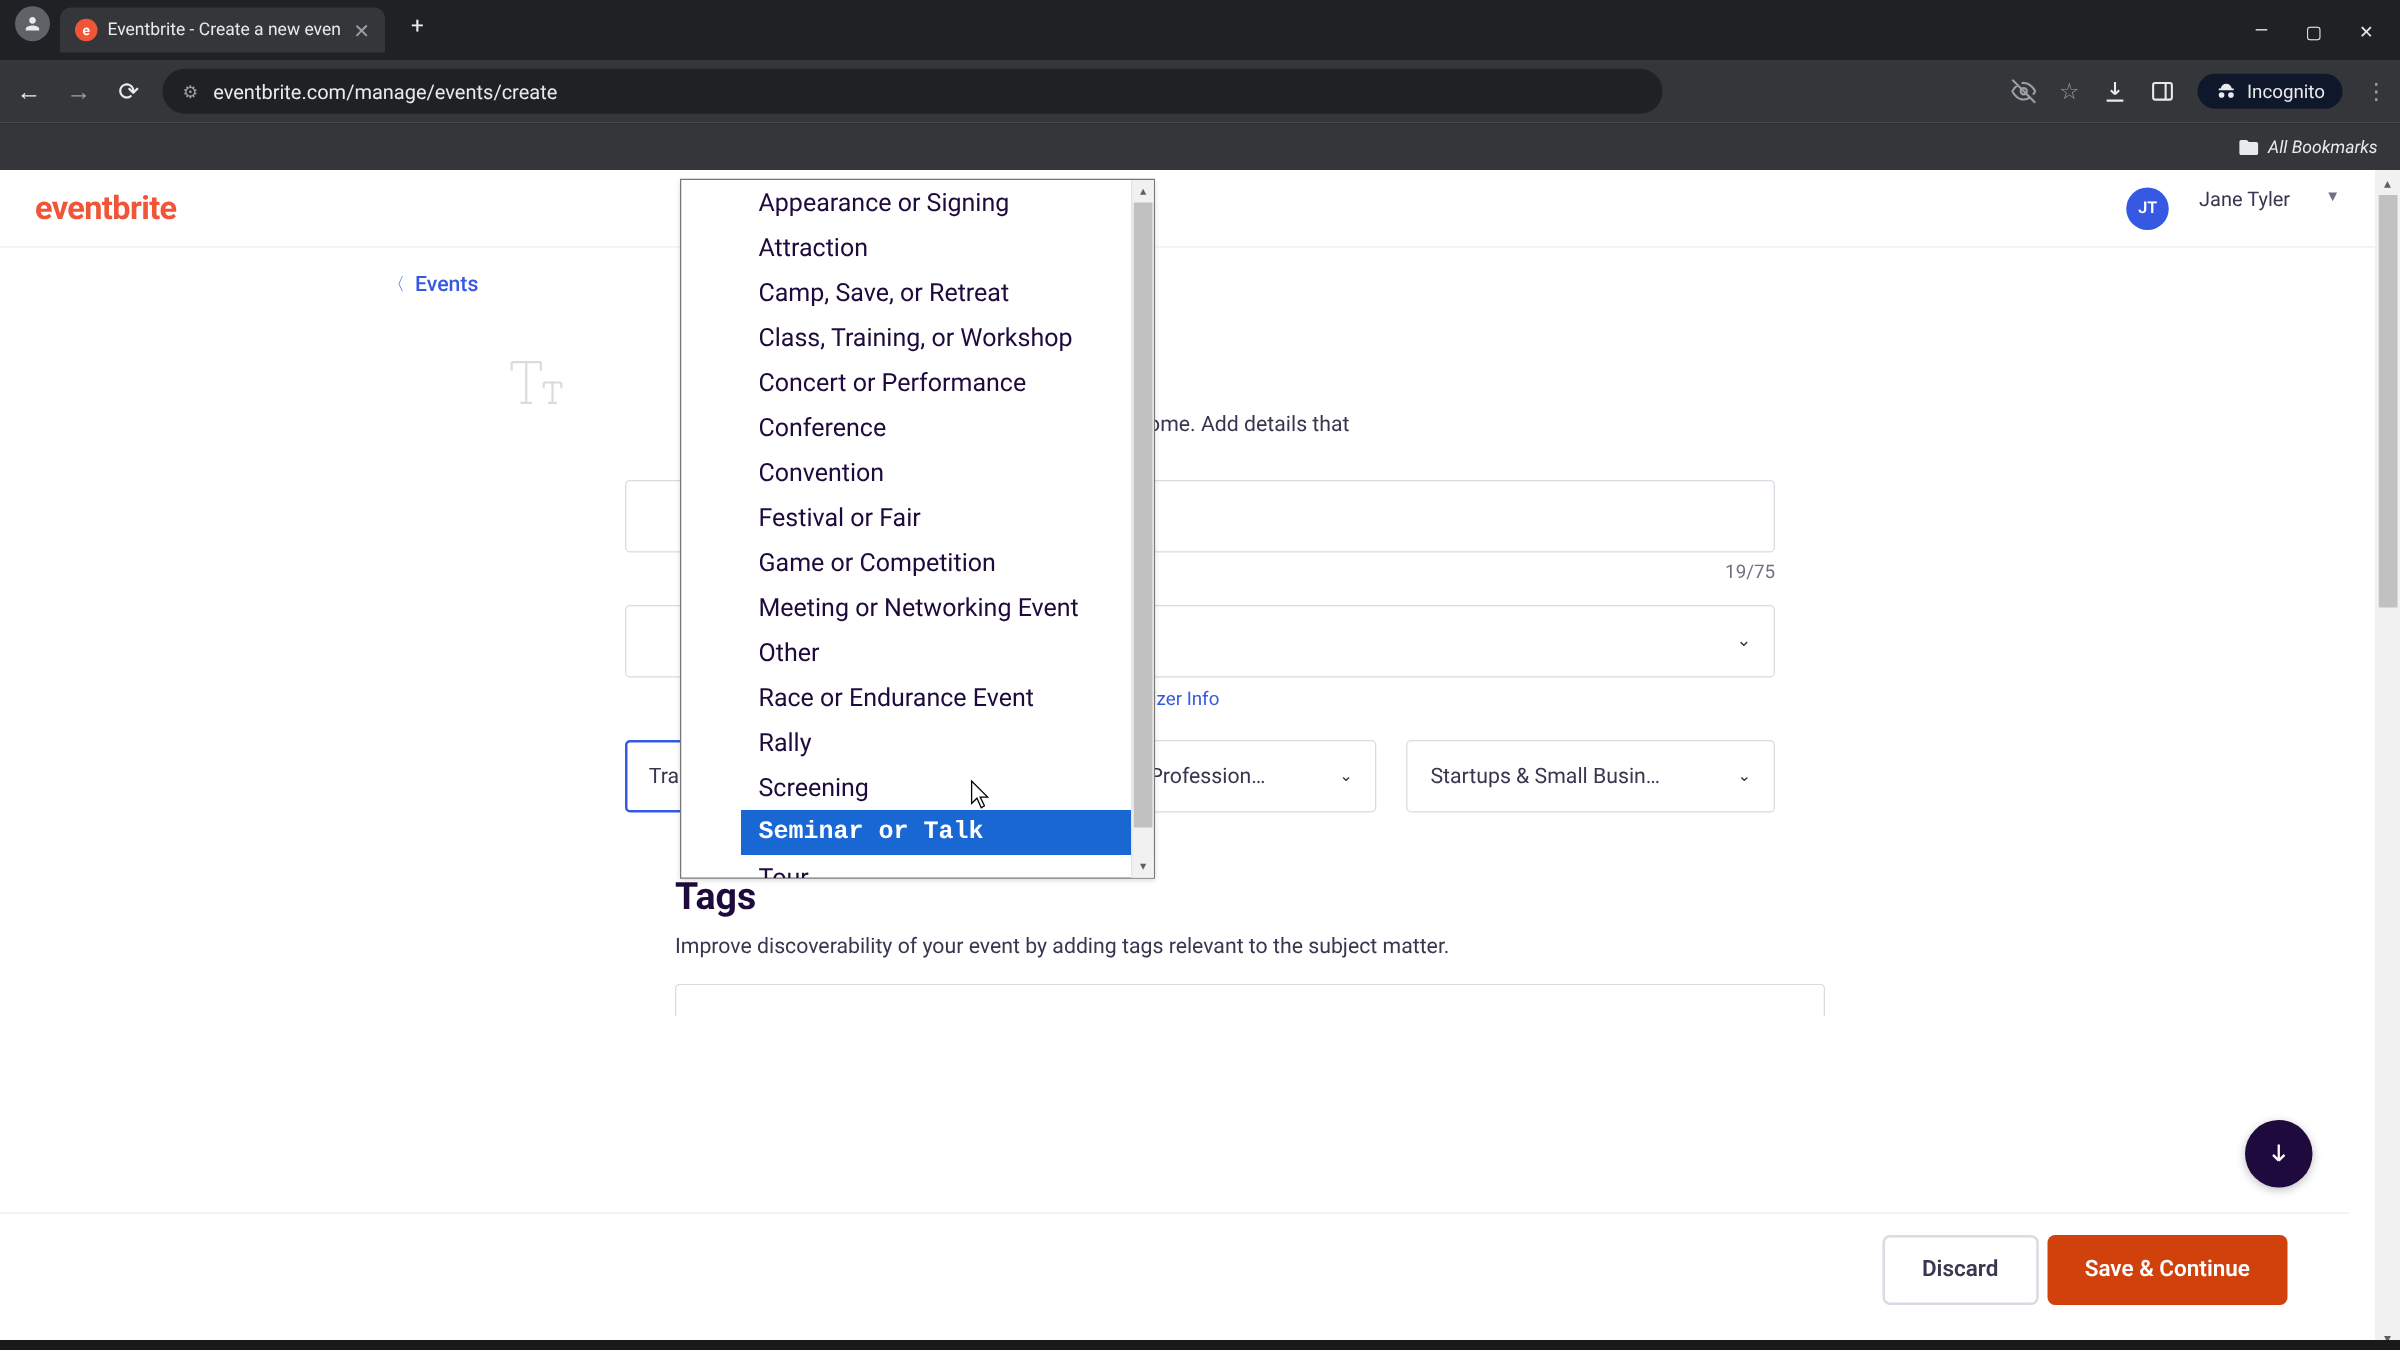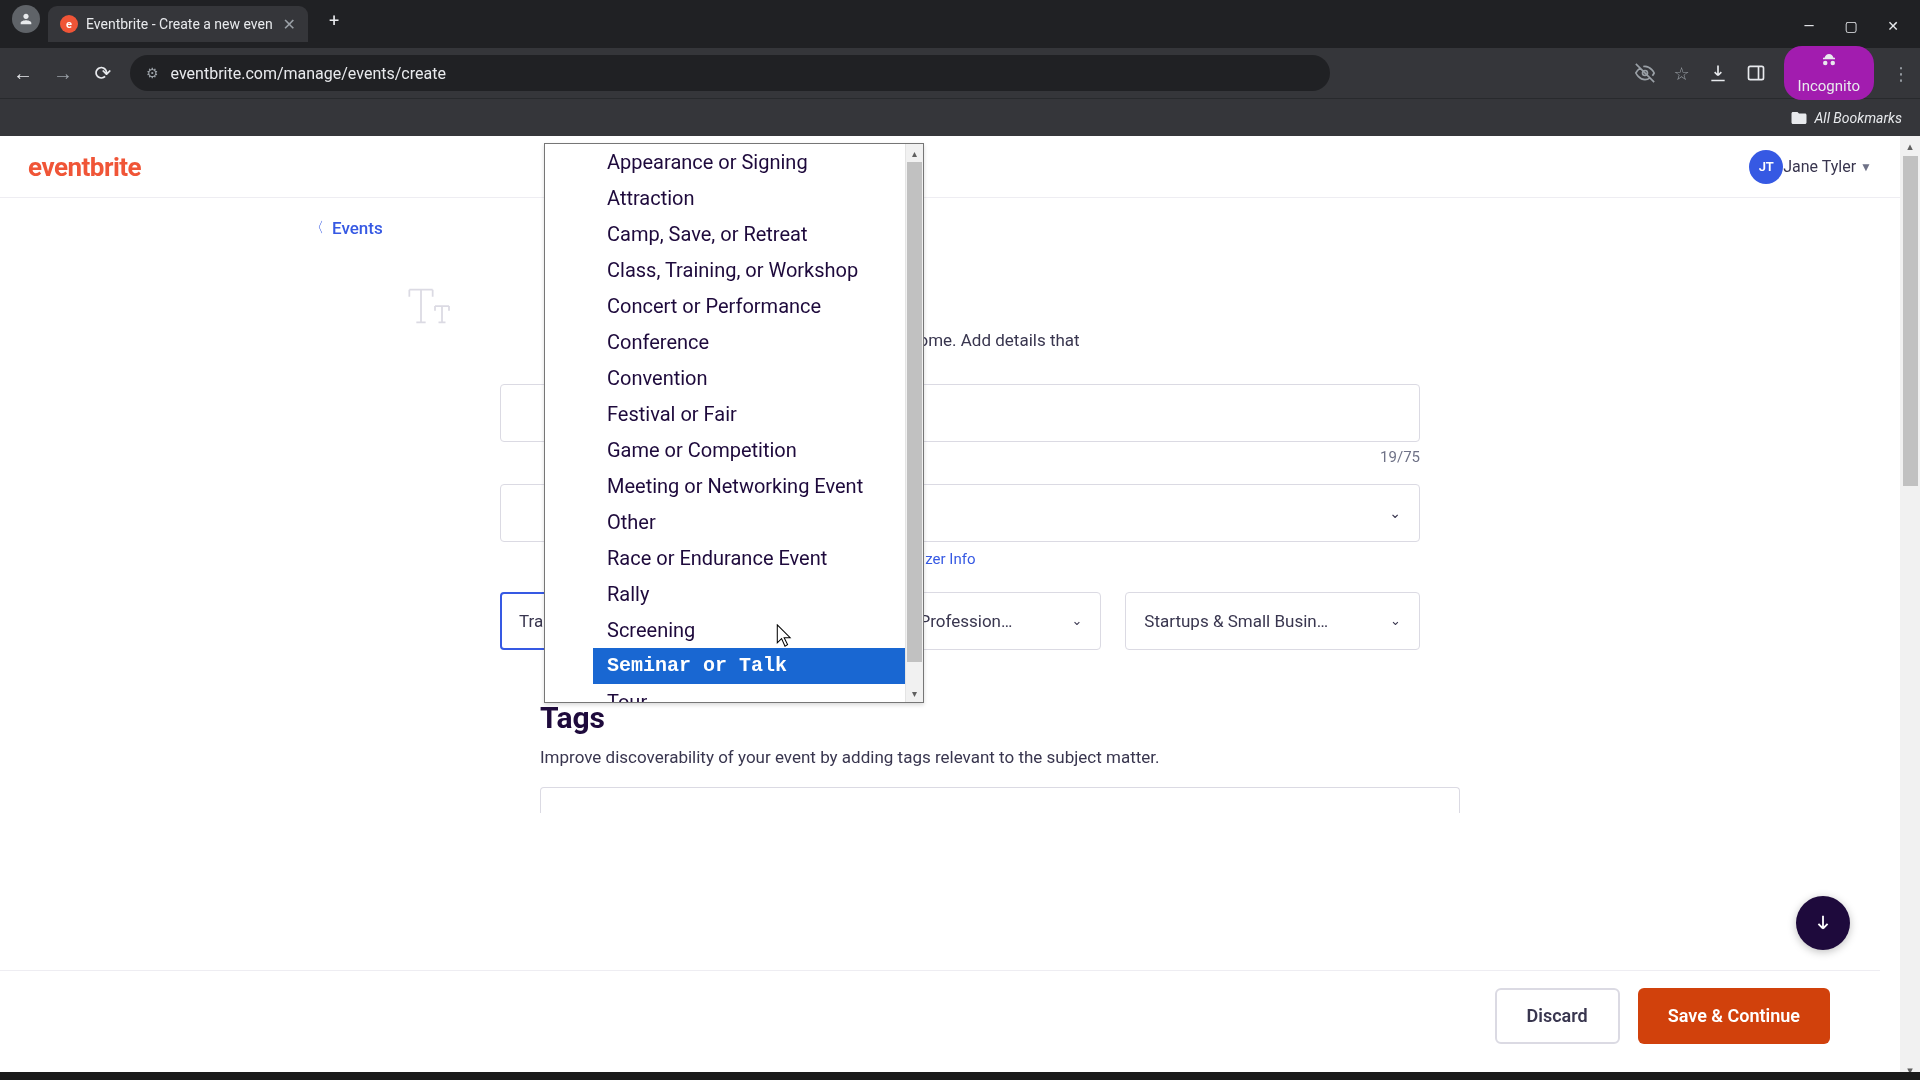--- a/index.html
+++ b/index.html
@@ -18,32 +18,32 @@
   .win-controls { display: flex; gap: 24px; color: #e8eaed; margin-bottom: 14px; padding-right: 10px;}
   .win-controls span { width: 18px; text-align: center; cursor: pointer; font-size: 14px;}
 
   .addr-bar { background: #35363a; height: 50px; display: flex; align-items: center; padding: 0 10px; gap: 14px; }
   .addr-bar .nav-icon { color: #9aa0a6; width: 26px; text-align: center; font-size: 20px; cursor: pointer; }
   .addr-bar .nav-icon.active { color: #e8eaed; }
   .url-field { flex: 1; background: #202124; border-radius: 20px; height: 36px; display: flex; align-items: center; padding: 0 16px; color: #e8eaed; font-size: 16px; gap: 12px; max-width: 1200px;}
   .url-field .tune { color:#9aa0a6; font-size:14px;}
   .addr-right { display:flex; align-items:center; gap:18px; color:#9aa0a6; margin-left:auto;}
   .addr-right .ico { cursor:pointer; font-size:18px; display:flex; align-items:center;}
-  .incognito-pill { background:#a21caf; border-radius: 18px; padding: 5px 14px; display:flex; align-items:center; gap:8px; color:#e8eaed; font-size:15px;flex-direction:column;}
+  .incognito-pill { background:#0f172a; border-radius: 18px; padding: 5px 14px; display:flex; align-items:center; gap:8px; color:#e8eaed; font-size:15px;}
   .incognito-pill svg { width:18px; height:18px; fill:#e8eaed;}
 
   .bookmarks-bar { background: #35363a; height: 38px; border-top: 1px solid #282a2d; display:flex; align-items:center; justify-content:flex-end; padding: 0 18px; color:#e8eaed; font-size:14px; gap:8px;}
   .bookmarks-bar .folder { display:flex; align-items:center; gap:6px; cursor:pointer;font-style:italic;}
 
   
   .viewport { position: absolute; top: 136px; left: 0; right: 0; bottom: 0; background:#fff; overflow:hidden; }
   .app-scroll { position:absolute; top:0; left:0; right:20px; bottom:0; overflow:hidden;}
   .app-header { height: 62px; display:flex; align-items:center; padding: 0 28px; border-bottom:1px solid #eeedf2; justify-content:space-between;}
   .brand { color:#f05537; font-weight:700; font-size:26px; letter-spacing:-0.5px;}
-  .user-chip { display:flex; align-items:center; gap:0; font-size:16px; color:#39364f; cursor:pointer;}
+  .user-chip { display:flex; gap:24px; font-size:16px; color:#39364f; cursor:pointer;}
   .user-chip .avatar { width:34px; height:34px; border-radius:50%; background:#3659e3; color:#fff; display:flex; align-items:center; justify-content:center; font-size:13px; font-weight:600;}
   .user-chip .chev { color:#6f7287; font-size:12px; margin-left:4px;}
 
   .page-body { padding: 20px 0 0 0; }
   .back-link { display:flex; align-items:center; gap:8px; color:#3659e3; font-size:17px; cursor:pointer; margin-left: 310px; margin-bottom: 40px; font-weight:500;}
   .back-link .chev { font-size:14px;}
 
   .section-row { display:flex; gap: 40px; margin-left: 400px;}
   .section-icon { width:60px; height:60px; color:#dbdae3; }
   .section-icon svg { width:56px; height:56px; stroke:#dbdae3; fill:none; stroke-width:1.5;}
@@ -74,21 +74,21 @@
   .dropdown .dd-item.highlight { background:#1967d2; color:#fff; font-weight:700;font-family:Liberation Mono, monospace;}
   .dropdown .sb-track { position:absolute; right:0; top:0; bottom:0; width:18px; background:#f1f1f1; border-left:1px solid #e4e4e4;}
   .dropdown .sb-arrow { height:18px; display:flex; align-items:center; justify-content:center; color:#606060; font-size:10px; background:#f1f1f1; cursor:pointer;}
   .dropdown .sb-thumb { position:absolute; right:1px; width:15px; background:#c1c1c1; border-radius:0;}
 
   
   .cursor { position:absolute; width:18px; height:24px; z-index:100; pointer-events:none;}
   .cursor svg { width:100%; height:100%; }
 
   
-  .footer-bar { position:absolute; bottom:20px; left:0; right:20px; height:90px; background:#fff; border-top:1px solid #eeedf2; display:flex; align-items:center; justify-content:flex-end; padding:0 50px; gap:18px; z-index:40;}
+  .footer-bar { position:absolute; bottom:20px; left:0; right:20px; height:90px; background:#fff; border-top:1px solid #eeedf2; display:flex; align-items:center; justify-content:flex-end; padding:0 50px; gap:7px; z-index:40;}
   .btn { height:56px; border-radius:6px; padding:0 30px; font-size:18px; font-weight:600; cursor:pointer; display:flex; align-items:center; border:none;}
   .btn-secondary { background:#fff; border:2px solid #dbdae3; color:#39364f;}
   .btn-primary { background:#d1410c; color:#fff;}
 
   
   .fab { position:absolute; right:50px; bottom:130px; width:54px; height:54px; border-radius:50%; background:#1e0a3c; color:#fff; display:flex; align-items:center; justify-content:center; cursor:pointer; z-index:45; box-shadow:0 2px 8px rgba(0,0,0,0.25);}
   .fab svg { width:22px; height:22px; stroke:#fff; fill:none; stroke-width:2;}
 
   
   .vp-scroll { position:absolute; right:0; top:0; bottom:0; width:20px; background:#f1f1f1;}

